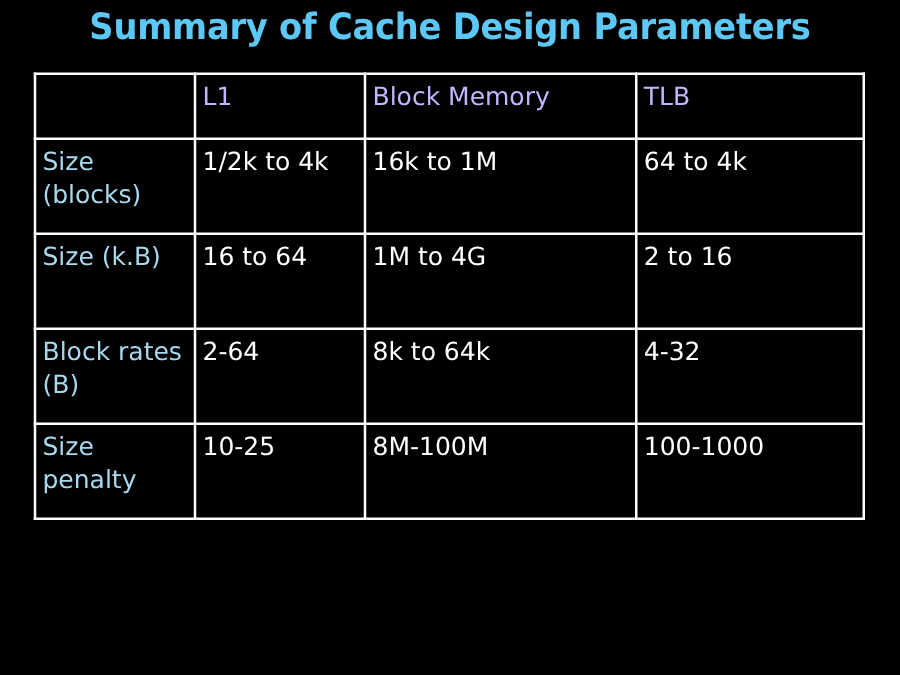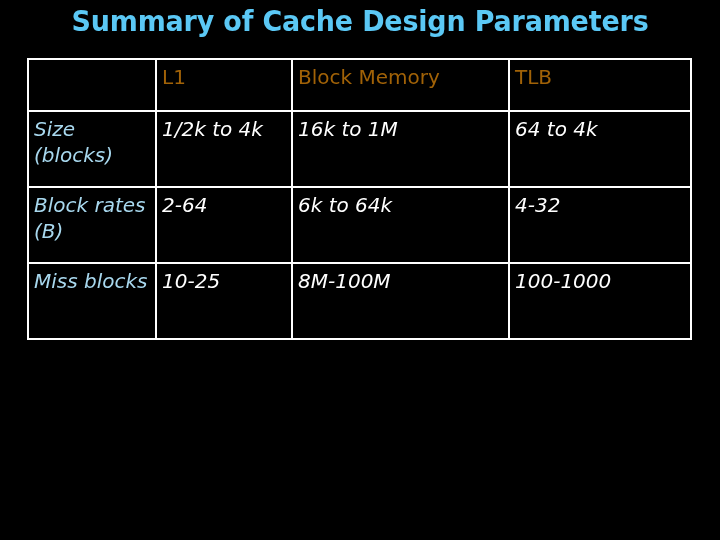--- a/index.html
+++ b/index.html
@@ -57,26 +57,25 @@
     vertical-align: top;
     padding: 4px 0 0 5px;
     font-weight: normal;
     text-align: left;
     font-family: "DejaVu Sans", sans-serif;
     font-size: 20px;
     line-height: 26px;
   }
   #param-table thead th {
     height: 46px;
-    color: #a16207;
+    color: #c4b5fd;
   }
   #param-table tbody td {
     height: 70px;
     color: #FFFFFF;
-    font-style: italic;
   }
   #param-table tbody td.rowhead {
     color: #A8D8EE;
   }
 </style>
 </head>
 <body>
 
 <div id="slide">
 
@@ -98,27 +97,33 @@
       </tr>
     </thead>
     <tbody>
       <tr>
         <td class="rowhead">Size (blocks)</td>
         <td>1/2k to 4k</td>
         <td>16k to 1M</td>
         <td>64 to 4k</td>
       </tr>
       <tr>
+        <td class="rowhead">Size (k.B)</td>
+        <td>16 to 64</td>
+        <td>1M to 4G</td>
+        <td>2 to 16</td>
+      </tr>
+      <tr>
         <td class="rowhead">Block rates (B)</td>
         <td>2-64</td>
-        <td>6k to 64k</td>
+        <td>8k to 64k</td>
         <td>4-32</td>
       </tr>
       <tr>
-        <td class="rowhead">Miss blocks</td>
+        <td class="rowhead">Size penalty</td>
         <td>10-25</td>
         <td>8M-100M</td>
         <td>100-1000</td>
       </tr>
     </tbody>
   </table>
 
 </div>
 
 </body></html>

